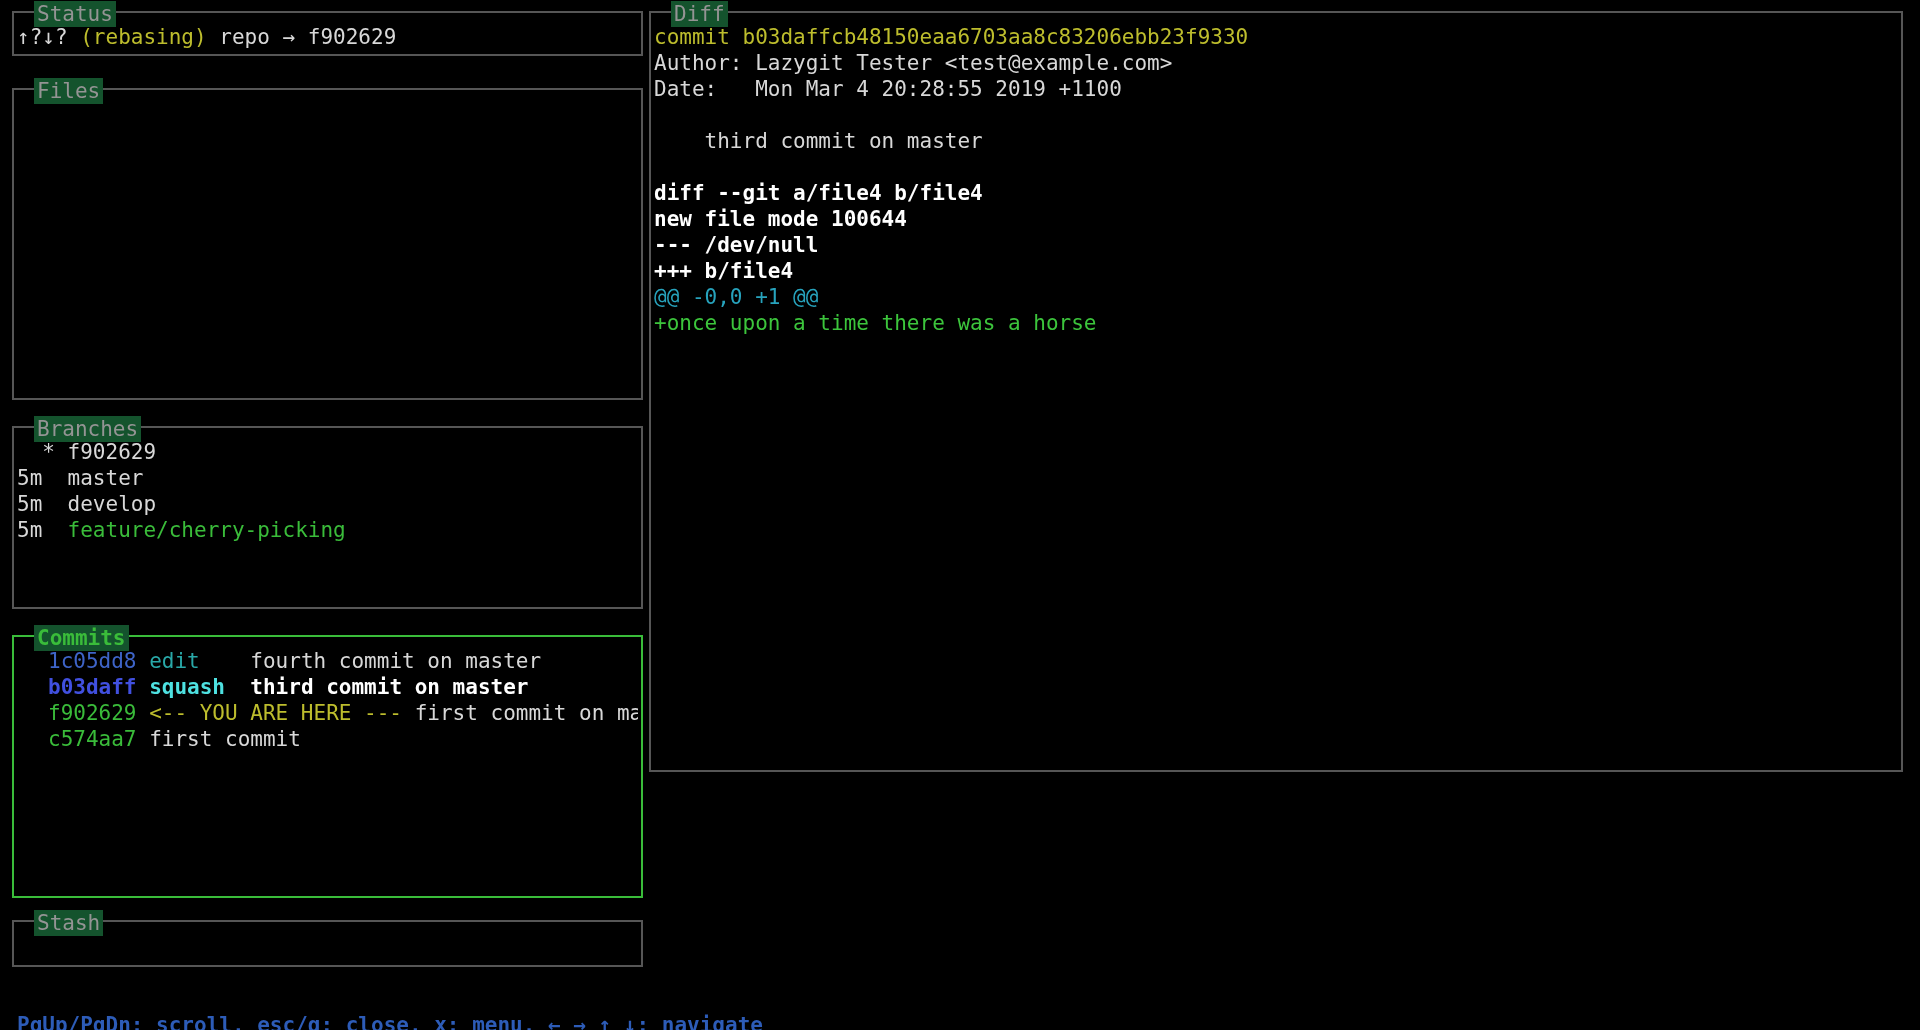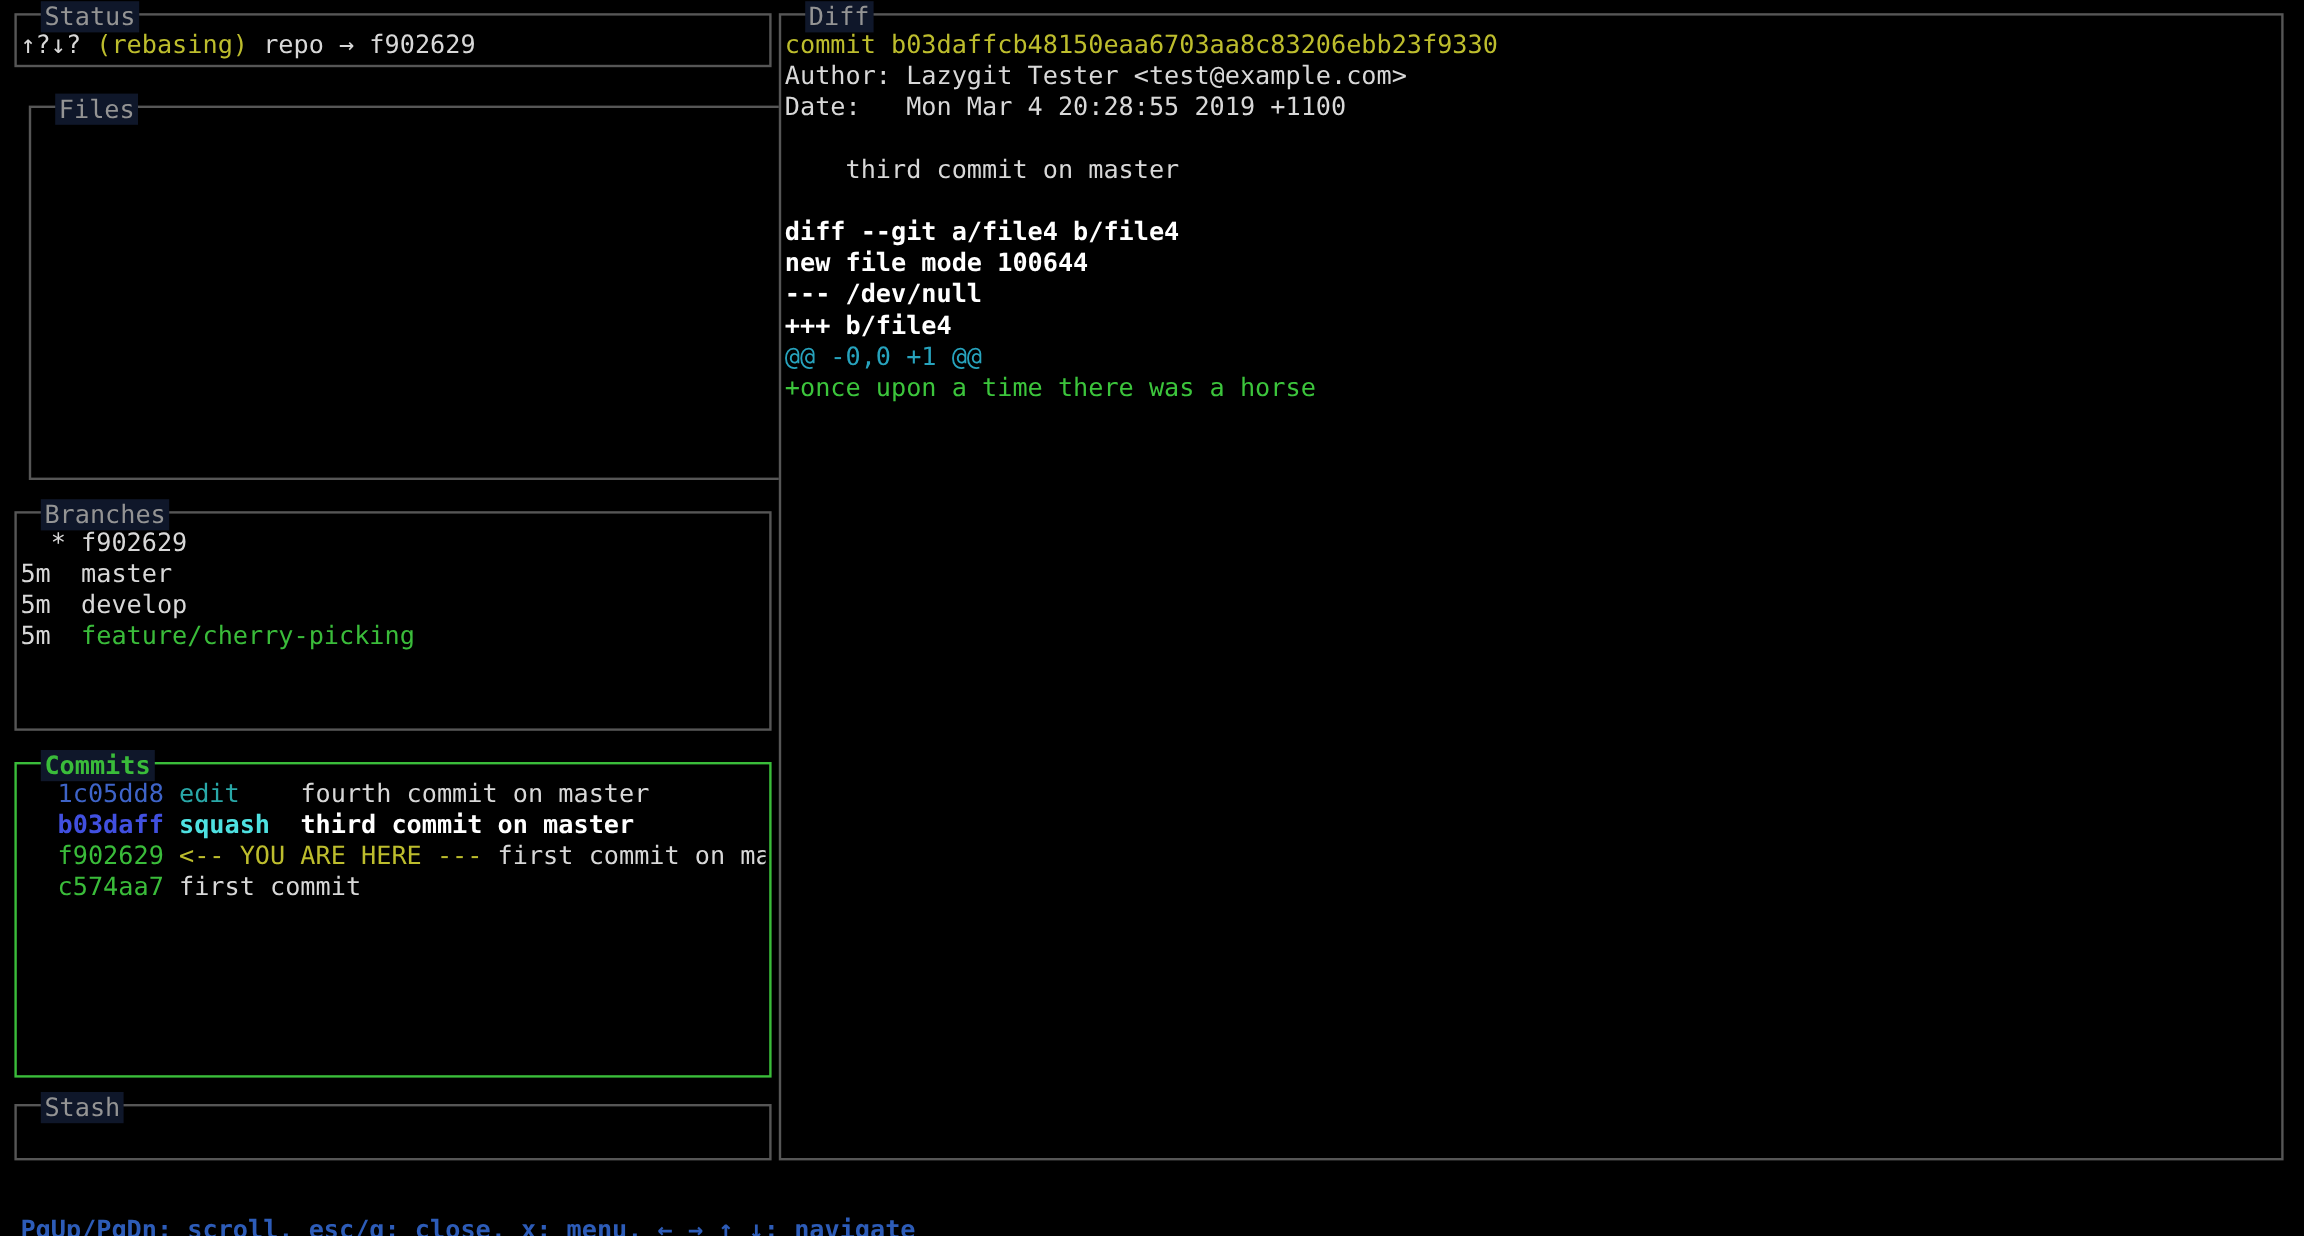--- a/index.html
+++ b/index.html
@@ -13,21 +13,21 @@
   }
   .panel {
     position: absolute;
     border: 2px solid var(--c-border);
     background: #000;
   }
   .panel-title {
     position: absolute;
     top: -12px;
     left: 20px;
-    background: #0f172a;
+    background: #14532d;
     padding: 0 3px;
     color: var(--c-title);
     white-space: pre;
   }
   .panel.commits { border-color: var(--c-green); }
   .panel.commits .panel-title { color: var(--c-green); font-weight: bold; }
   .panel-body { padding: 11px 3px 0 3px; }
   .line {
     white-space: pre;
     min-height: 26px;
@@ -61,21 +61,21 @@
 </head>
 <body>
 
 <div class="panel" id="status" style="left:12px; top:11px; width:631px; height:45px;">
   <span class="panel-title">Status</span>
   <div class="panel-body">
     <div class="line"><span class="seg-white">↑?↓? </span><span class="seg-yellow">(rebasing)</span><span class="seg-white"> repo → f902629</span></div>
   </div>
 </div>
 
-<div class="panel" id="files" style="left:24px; top:88px; width:631px; height:312px;">
+<div class="panel" id="files" style="left:12px; top:88px; width:631px; height:312px;">
   <span class="panel-title">Files</span>
   <div class="panel-body"></div>
 </div>
 
 <div class="panel" id="branches" style="left:12px; top:426px; width:631px; height:183px;">
   <span class="panel-title">Branches</span>
   <div class="panel-body">
     <div class="line"><span class="seg-white">  * f902629</span></div>
     <div class="line"><span class="seg-white">5m  master</span></div>
     <div class="line"><span class="seg-white">5m  develop</span></div>
@@ -91,21 +91,21 @@
     <div class="line"><span class="seg-green">f902629 </span><span class="seg-yellow">&lt;-- YOU ARE HERE --- </span><span class="seg-white">first commit on ma</span></div>
     <div class="line"><span class="seg-green">c574aa7 </span><span class="seg-white">first commit</span></div>
   </div>
 </div>
 
 <div class="panel" id="stash" style="left:12px; top:920px; width:631px; height:47px;">
   <span class="panel-title">Stash</span>
   <div class="panel-body"></div>
 </div>
 
-<div class="panel" id="diff" style="left:649px; top:11px; width:1254px; height:956px;">
+<div class="panel" id="diff" style="left:649px; top:11px; width:1254px; height:761px;">
   <span class="panel-title">Diff</span>
   <div class="panel-body">
     <div class="line"><span class="seg-yellow">commit b03daffcb48150eaa6703aa8c83206ebb23f9330</span></div>
     <div class="line"><span class="seg-white">Author: Lazygit Tester &lt;test@example.com&gt;</span></div>
     <div class="line"><span class="seg-white">Date:   Mon Mar 4 20:28:55 2019 +1100</span></div>
     <div class="line"></div>
     <div class="line"><span class="seg-white">    third commit on master</span></div>
     <div class="line"></div>
     <div class="line"><span class="seg-white-bright seg-bold">diff --git a/file4 b/file4</span></div>
     <div class="line"><span class="seg-white-bright seg-bold">new file mode 100644</span></div>

